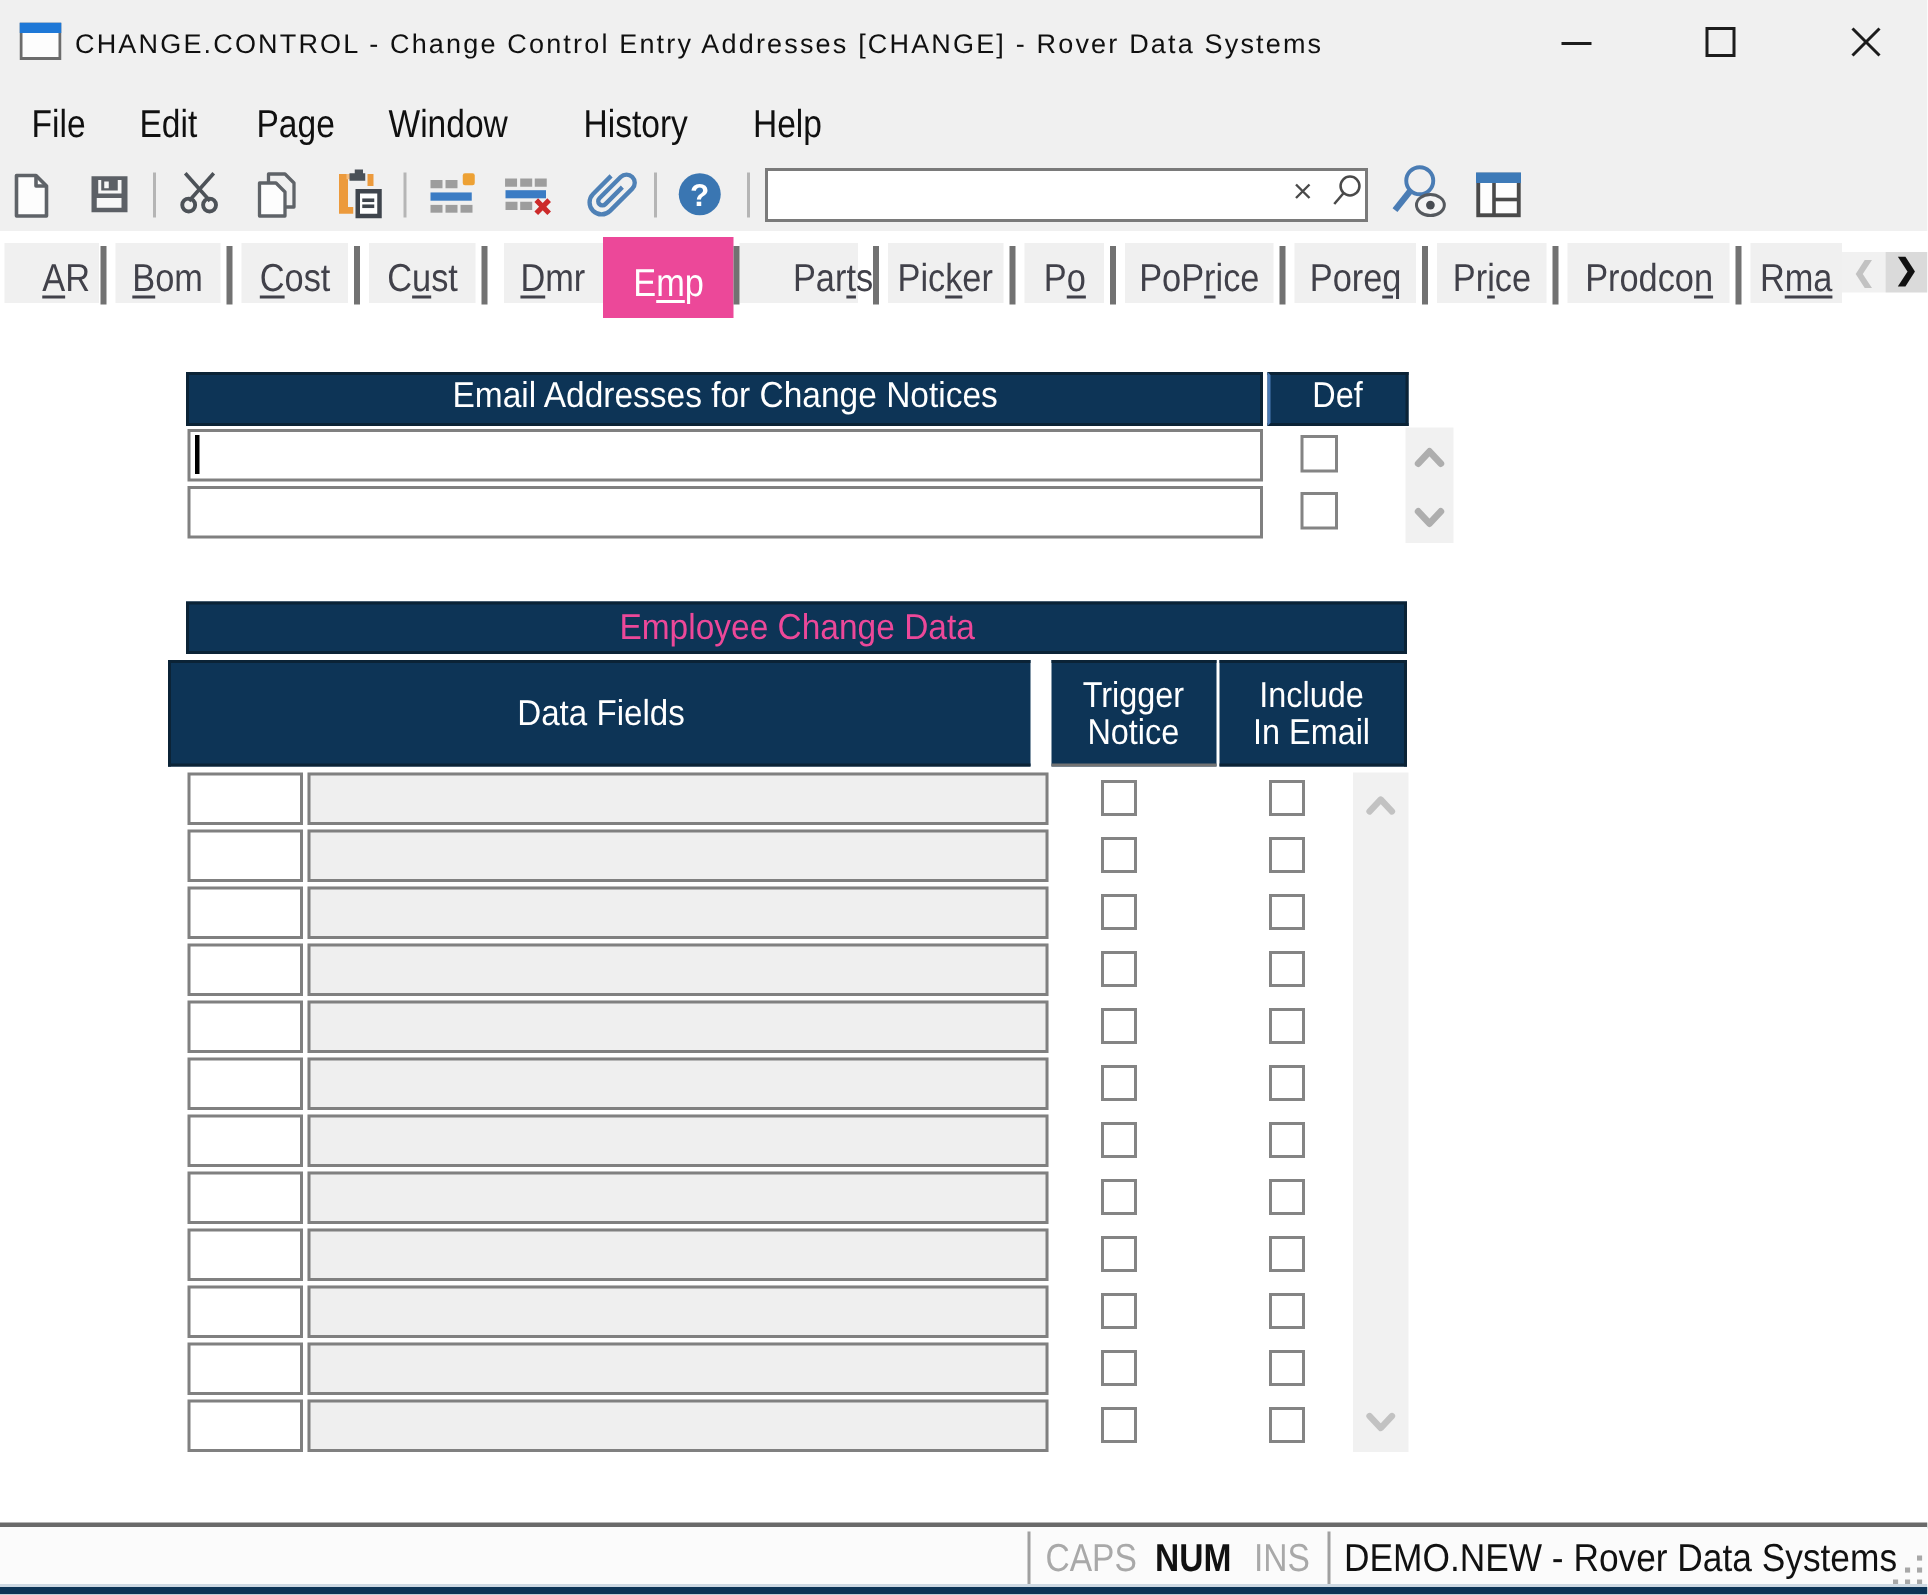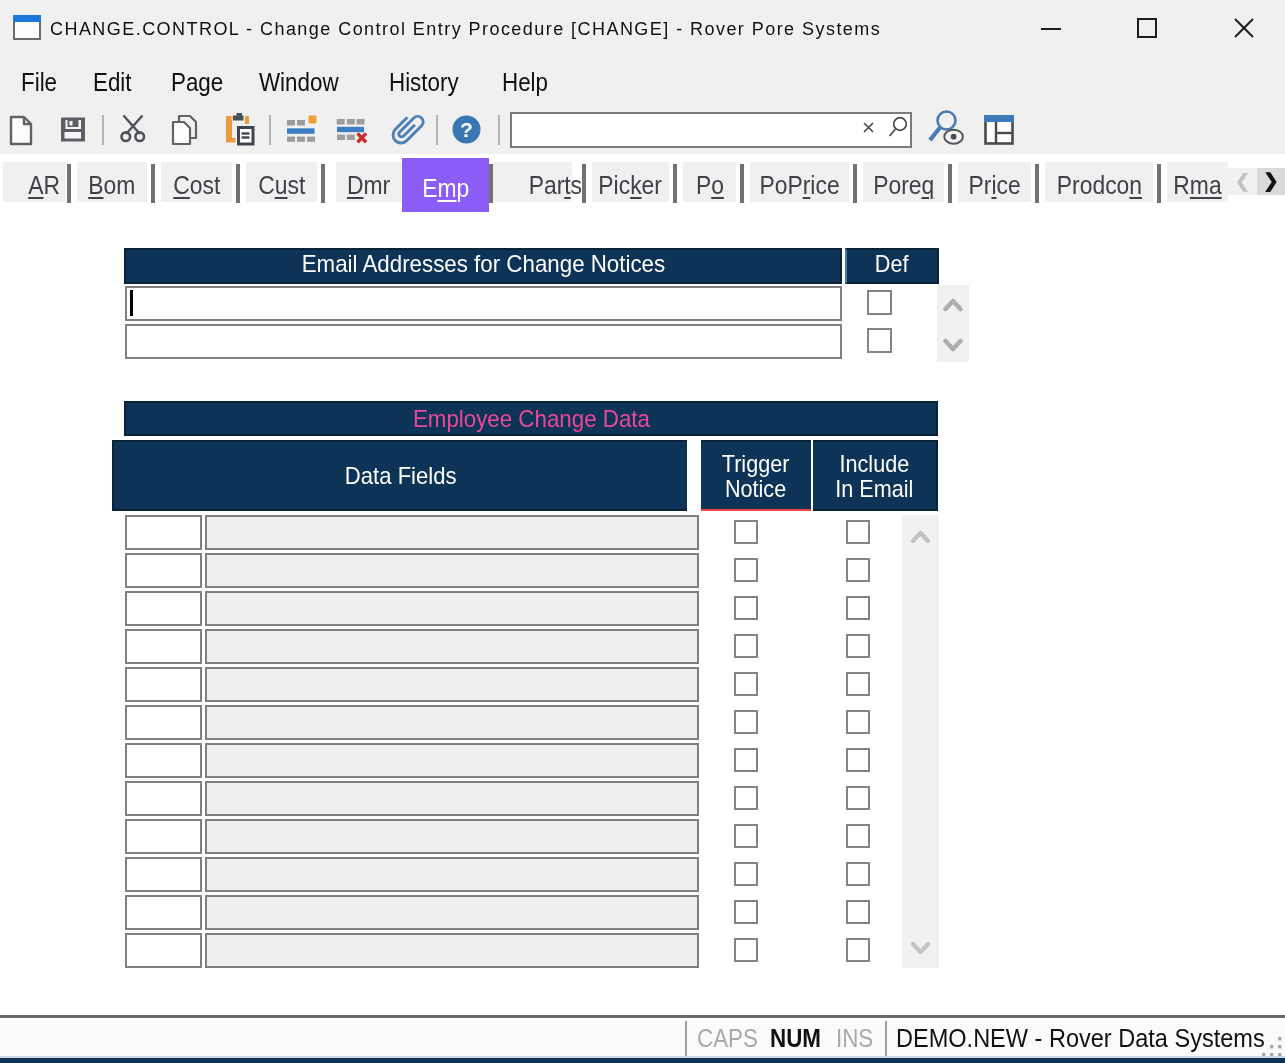--- a/index.html
+++ b/index.html
@@ -7,35 +7,35 @@
     font-family:"Liberation Sans", sans-serif; }
   .abs { position:absolute; }
   #win { position:relative; width:1285px; height:1063px; background:#fff; }
   #chrome { position:absolute; left:0; top:0; width:1285px; height:154px; background:#f0f0f0; }
   .navy { background:#0d3456; }
   .u { text-decoration:underline; text-underline-offset:3px; text-decoration-thickness:2px; }
   .cx { display:inline-block; transform:scaleX(0.86); transform-origin:left center; white-space:nowrap; }
   .cxc { display:inline-block; transform:scaleX(0.88); transform-origin:center center; white-space:nowrap; }
   .tab { position:absolute; top:4px; height:40px; background:#f0f0f0;
     display:flex; align-items:center; justify-content:center; padding-top:6px; }
-  .tab.sel { top:0; height:54px; background:#8b5cf6; color:#fff; }
+  .tab.sel { top:0; height:54px; background:#ec4899; color:#fff; }
   .tsep { position:absolute; top:6px; width:4px; height:39px; background:#727272; }
   .cb { position:absolute; width:25px; height:25px; background:#fff; border:2px solid #848484; }
   .cb2 { position:absolute; width:24px; height:24px; background:#fff; border:2px solid #848484; }
 </style>
 </head>
 <body>
 <div id="win">
   <div id="chrome"></div>
 
   <svg class="abs" style="left:13px;top:15px;" width="28" height="25">
     <rect x="1" y="1" width="26" height="23" fill="#fdfdfd" stroke="#6c6c6c" stroke-width="2"></rect>
     <rect x="0" y="0" width="28" height="7" fill="#1e78d7"></rect>
   </svg>
-  <div class="abs" id="titletext" style="left:50px;top:19px;font-size:18px;letter-spacing:1.45px;color:#101010;white-space:nowrap;">CHANGE.CONTROL - Change Control Entry Procedure [CHANGE] - Rover Pore Systems</div>
+  <div class="abs" id="titletext" style="left:50px;top:19px;font-size:18px;letter-spacing:1.45px;color:#101010;white-space:nowrap;">CHANGE.CONTROL - Change Control Entry Addresses [CHANGE] - Rover Data Systems</div>
   <svg class="abs" style="left:1035px;top:14px;" width="230" height="30">
     <line x1="6" y1="15" x2="26" y2="15" stroke="#1c1c1c" stroke-width="2"></line>
     <rect x="103" y="5" width="18" height="18" fill="none" stroke="#1c1c1c" stroke-width="2"></rect>
     <line x1="200" y1="5" x2="218" y2="23" stroke="#1c1c1c" stroke-width="2"></line>
     <line x1="218" y1="5" x2="200" y2="23" stroke="#1c1c1c" stroke-width="2"></line>
   </svg>
 
   <div class="abs" style="top:67px;font-size:26px;color:#101010;">
     <span class="abs cx" style="left:21px;">File</span>
     <span class="abs cx" style="left:93px;">Edit</span>
@@ -199,21 +199,21 @@
     <path d="M8.5 24 l7.5 -8 l7.5 8" fill="none" stroke="#aeaeae" stroke-width="4.6" stroke-linecap="round" stroke-linejoin="round"></path>
     <path d="M8.5 56 l7.5 8 l7.5 -8" fill="none" stroke="#aeaeae" stroke-width="4.6" stroke-linecap="round" stroke-linejoin="round"></path>
   </svg>
 
   <div class="abs navy" style="left:124px;top:401px;width:814px;height:35px;border:2px solid #0b2336;display:flex;align-items:center;justify-content:center;color:#ec4899;font-size:24px;">
       <span class="cxc" style="transform:scaleX(0.93);">Employee Change Data</span>
     </div>
   <div class="abs navy" style="left:112px;top:440px;width:575px;height:71px;border:2px solid #0b2336;border-right:none;display:flex;align-items:center;justify-content:center;color:#fff;font-size:24px;">
       <span class="cxc" style="transform:scaleX(0.92);">Data Fields</span>
     </div>
-  <div class="abs navy" style="left:701px;top:440px;width:110px;height:71px;border-top:2px solid #0b2336;border-bottom:2px solid #ef4444;display:flex;align-items:center;justify-content:center;color:#fff;font-size:24px;text-align:center;line-height:25px;">
+  <div class="abs navy" style="left:701px;top:440px;width:110px;height:71px;border-top:2px solid #0b2336;border-bottom:2px solid #737373;display:flex;align-items:center;justify-content:center;color:#fff;font-size:24px;text-align:center;line-height:25px;">
       <span class="cxc" style="transform:scaleX(0.9);">Trigger<br>Notice</span>
     </div>
   <div class="abs navy" style="left:813px;top:440px;width:125px;height:71px;border-top:2px solid #0b2336;border-right:2px solid #0b2336;border-bottom:2px solid #0b2336;display:flex;align-items:center;justify-content:center;color:#fff;font-size:24px;text-align:center;line-height:25px;">
       <span class="cxc" style="transform:scaleX(0.9);">Include<br>In Email</span>
     </div>
   <div class="abs" style="left:125px;top:515px;width:77px;height:35px;background:#fff;border:2px solid #808080;"></div>
   <div class="abs" style="left:205px;top:515px;width:494px;height:35px;background:#efefef;border:2px solid #808080;"></div>
   <div class="cb2" style="left:734px;top:520px;"></div>
   <div class="cb2" style="left:846px;top:520px;"></div>
   <div class="abs" style="left:125px;top:553px;width:77px;height:35px;background:#fff;border:2px solid #808080;"></div>

